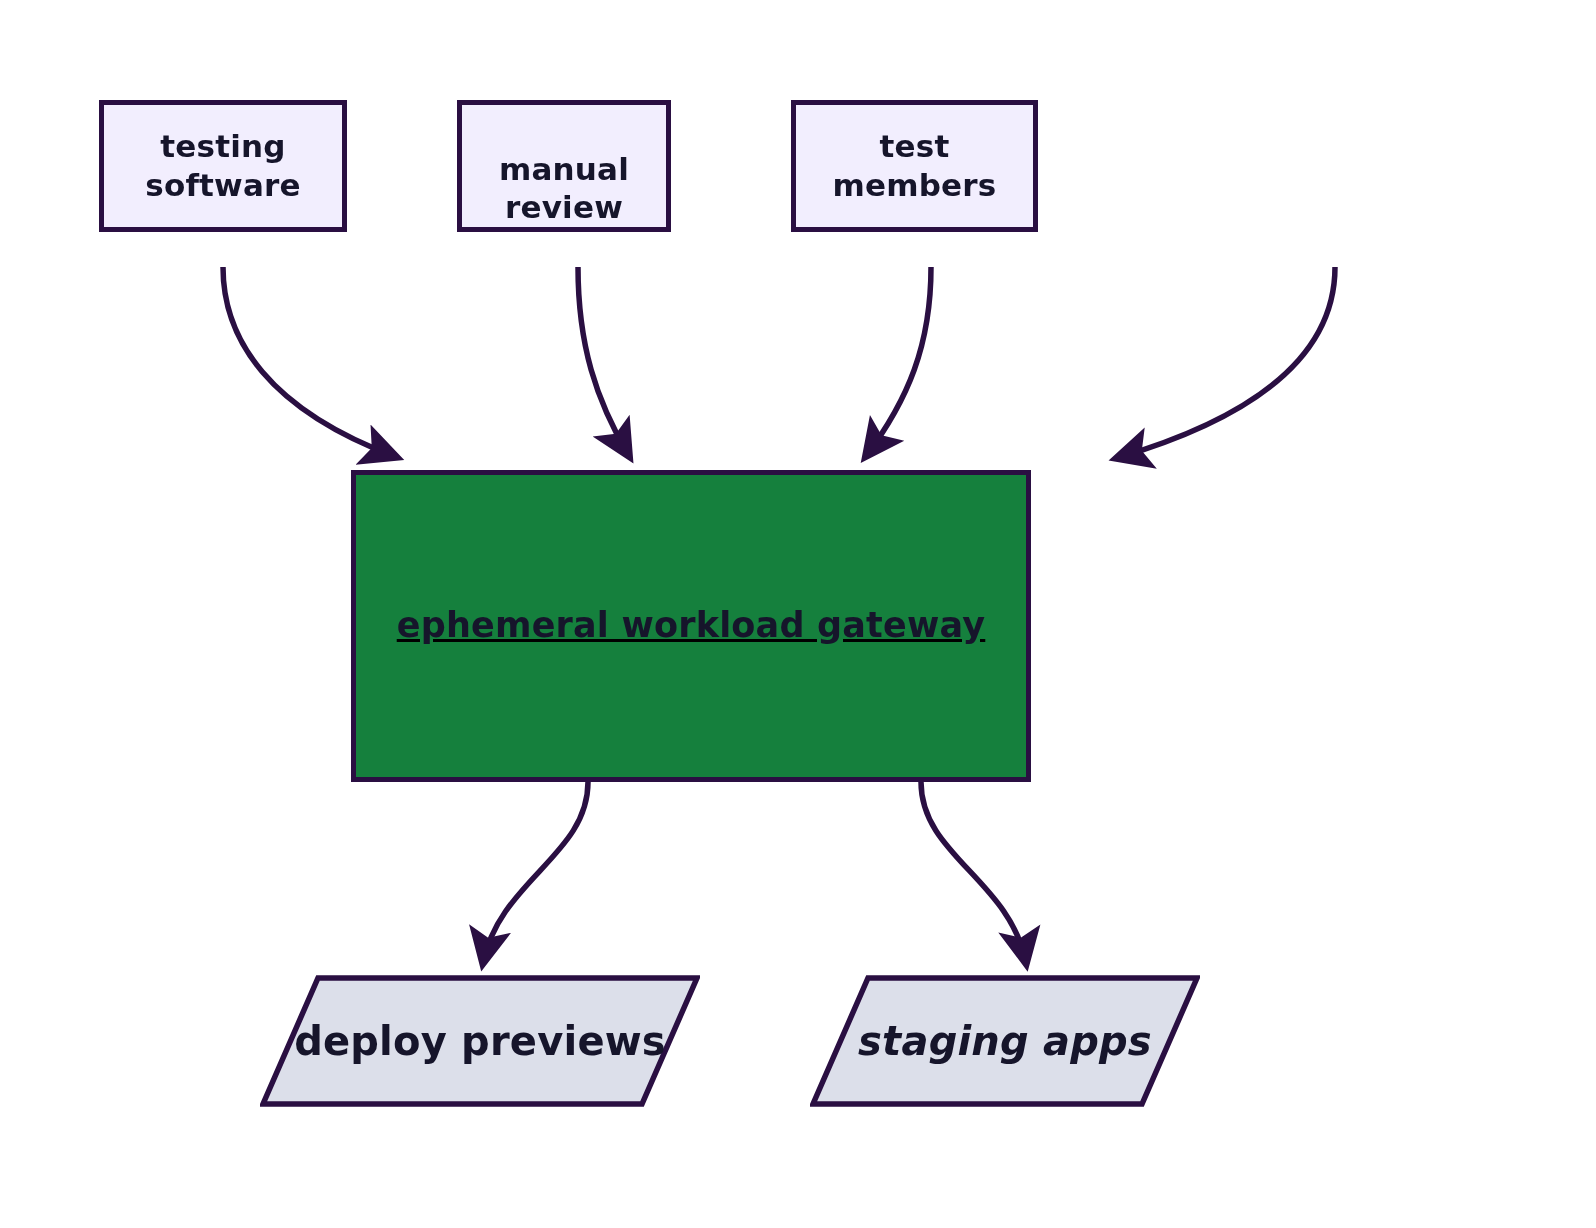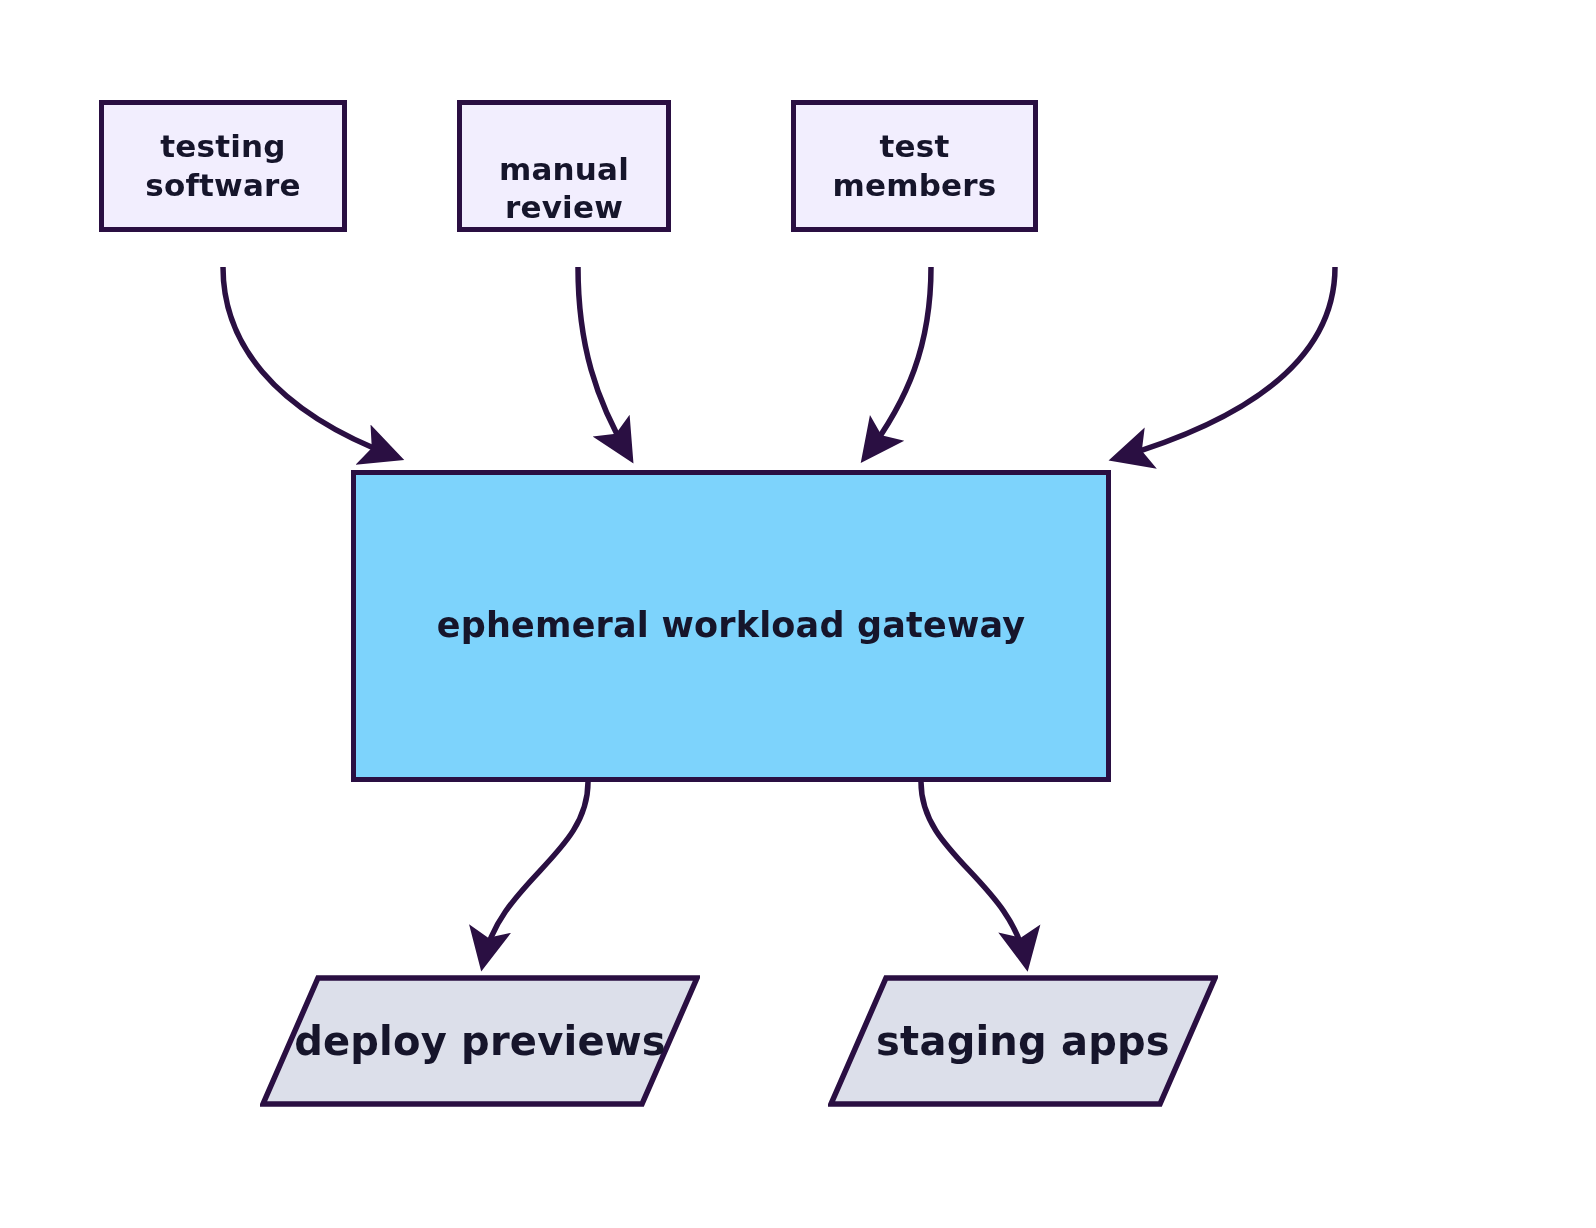--- a/index.html
+++ b/index.html
@@ -54,24 +54,25 @@
   }
   #node-testing-software { left: 99px;  }
   #node-manual-review    { left: 457px; width: 214px; align-items: flex-end; }
   #node-team-members     { left: 791px; width: 247px; }
   #node-external-test-platforms { left: 1157px; width: 312px; }
 
   
   #node-gateway {
     left: 351px;
     top: 470px;
-    width: 760px;
+    width: 680px;
     height: 312px;
-    background: #7dd3fc;
+    background: #15803d;
     border: 5px solid #2a0f42;
+    text-decoration: underline;
   }
   #node-gateway .node-label {
     font-size: 35px;
   }
 
   
   .out-shape {
     width: 440px;
     height: 132px;
     top: 975px;
@@ -84,21 +85,21 @@
     top: 0;
     width: 100%;
     height: 100%;
   }
   .out-shape .node-label {
     position: relative;
     font-size: 40px;
     z-index: 2;
   }
   #node-deploy-previews { left: 260px; width: 440px; }
-  #node-staging-apps    { left: 828px; width: 390px; }
+  #node-staging-apps    { left: 810px; width: 390px; font-style: italic; }
 </style>
 </head>
 <body>
 
 <div id="canvas">
 
   <svg class="edges" viewBox="0 0 1596 1228" xmlns="http://www.w3.org/2000/svg">
     <defs>
       <marker id="ah" markerWidth="9" markerHeight="9" refX="6.4" refY="4.5" orient="auto" markerUnits="strokeWidth">
         <path d="M0,0.6 L8,4.5 L0,8.4 L1.7,4.5 Z" fill="#2a0f42"></path>

